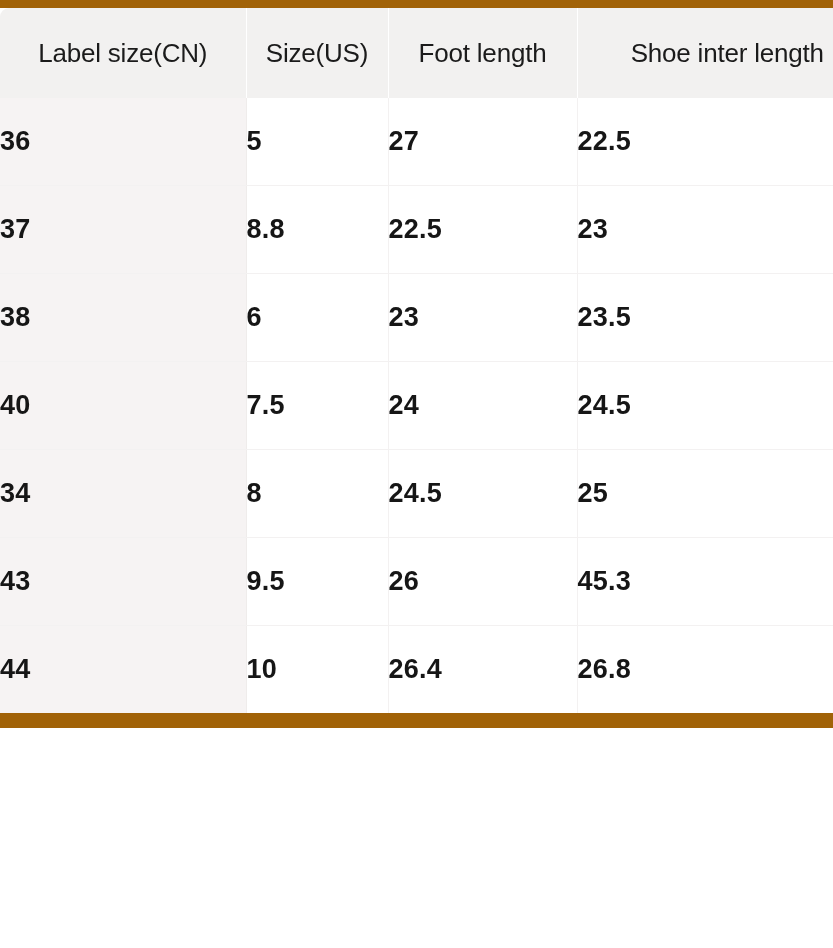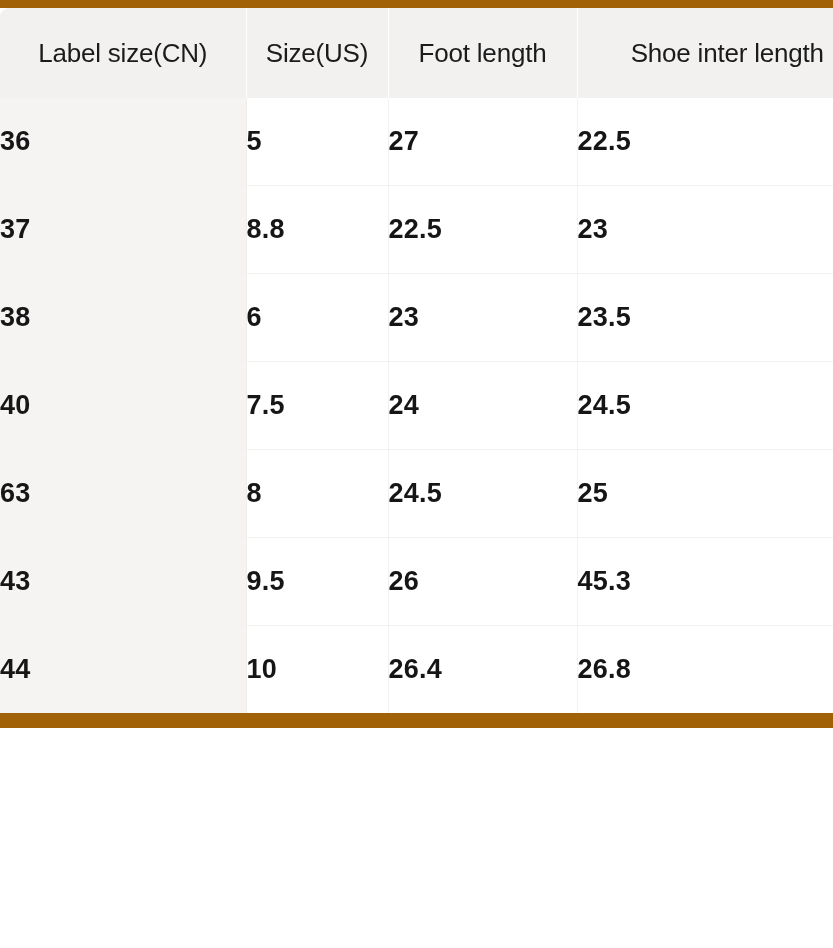--- a/index.html
+++ b/index.html
@@ -130,21 +130,21 @@
         <td>23</td>
         <td class="col-last">23.5</td>
       </tr>
       <tr>
         <td class="col-label">40</td>
         <td>7.5</td>
         <td>24</td>
         <td class="col-last">24.5</td>
       </tr>
       <tr>
-        <td class="col-label">63</td>
+        <td class="col-label">34</td>
         <td>8</td>
         <td>24.5</td>
         <td class="col-last">25</td>
       </tr>
       <tr>
         <td class="col-label">43</td>
         <td>9.5</td>
         <td>26</td>
         <td class="col-last">45.3</td>
       </tr>

